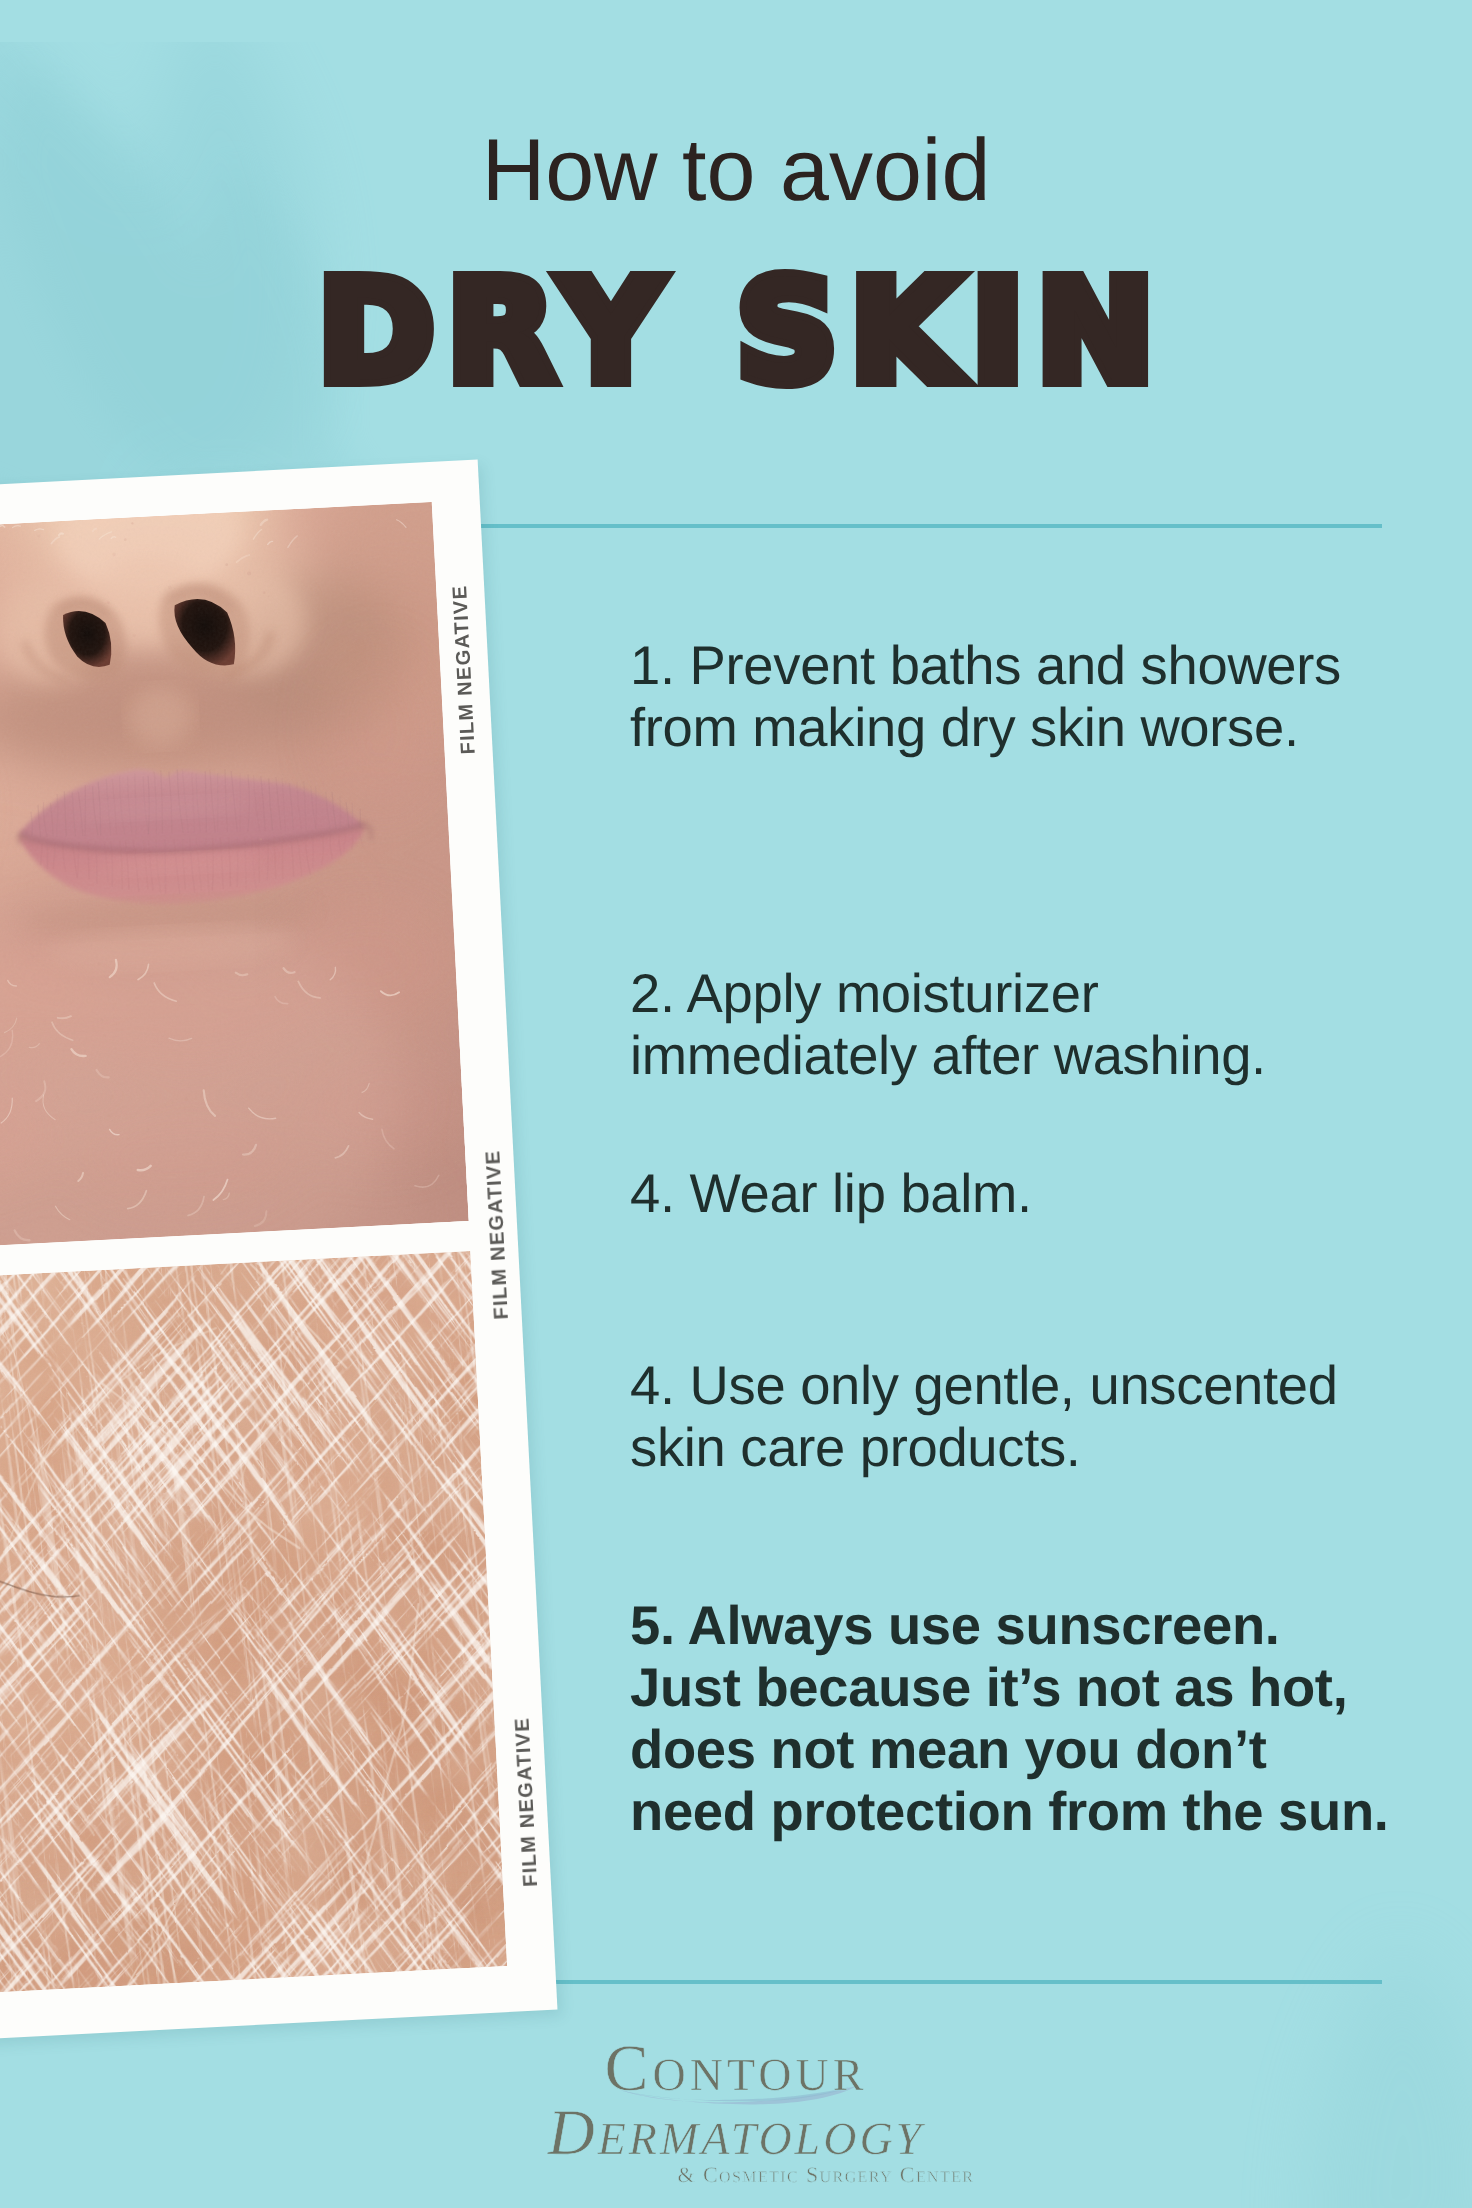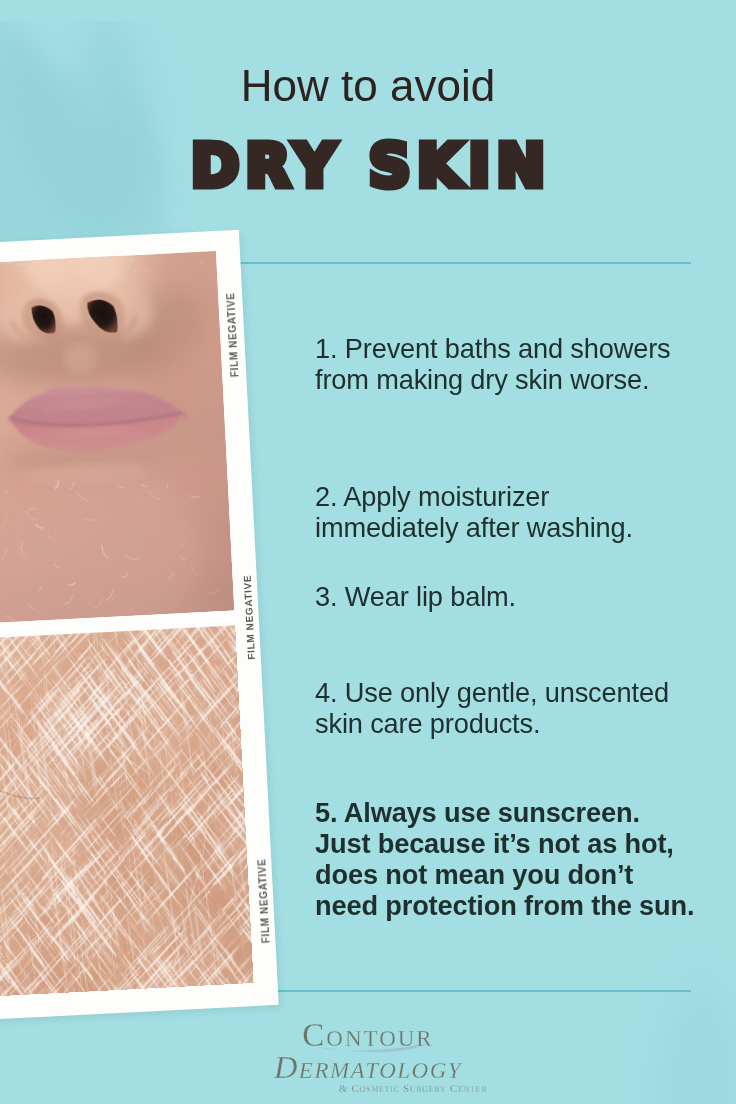--- a/index.html
+++ b/index.html
@@ -10,21 +10,21 @@
   #poster{position:relative;width:736px;height:1104px;overflow:hidden;background:#a3dee3;margin-top:21px;}
 
   
   .bgtex{position:absolute;left:0;top:0;width:736px;height:1104px;pointer-events:none;}
 
   
   .kicker{position:absolute;left:0;width:736px;top:43px;text-align:center;
           font-size:44px;font-weight:400;color:#2c2320;letter-spacing:0px;line-height:44px;}
   .bigtitle{position:absolute;left:0;width:736px;top:103px;text-align:center;
           font-family:"DejaVu Sans",sans-serif;
-          font-size:58px;font-weight:bold;color:#342724;letter-spacing:6.5px;
+          font-size:70px;font-weight:bold;color:#342724;letter-spacing:6.5px;
           line-height:85px;text-indent:6.5px;
           -webkit-text-stroke:7px #342724;paint-order:stroke fill;}
 
   
   .rule{position:absolute;height:2px;background:#5fbcc7;opacity:0.92;}
 
   
   .steps{position:absolute;left:315px;top:0;width:390px;color:#1f2f2d;
          font-size:27.2px;line-height:31px;font-weight:400;letter-spacing:-0.15px;}
   .step{position:absolute;white-space:pre-line;}
@@ -80,25 +80,25 @@
     </g>
   </svg>
 
   <div class="kicker">How to avoid</div>
   <div class="bigtitle">DRY SKIN</div>
 
   <div class="rule" style="left:239px;top:241px;width:452px;"></div>
   <div class="rule" style="left:239px;top:969px;width:452px;"></div>
 
   <div class="steps">
-    <div class="step" style="top:312px;">1. Prevent baths and showers
+    <div class="step" style="top:296px;">1. Prevent baths and showers
 from making dry skin worse.</div>
     <div class="step" style="top:460px;">2. Apply moisturizer
 immediately after washing.</div>
-    <div class="step" style="top:560px;">3. Wear lip balm.</div>
+    <div class="step" style="top:560px;">4. Wear lip balm.</div>
     <div class="step" style="top:656px;">4. Use only gentle, unscented
 skin care products.</div>
     <div class="step" style="top:776px;font-weight:bold;">5. Always use sunscreen.
 Just because it’s not as hot,
 does not mean you don’t
 need protection from the sun.</div>
   </div>
 
   <div id="framewrap">
     <div id="frame">

